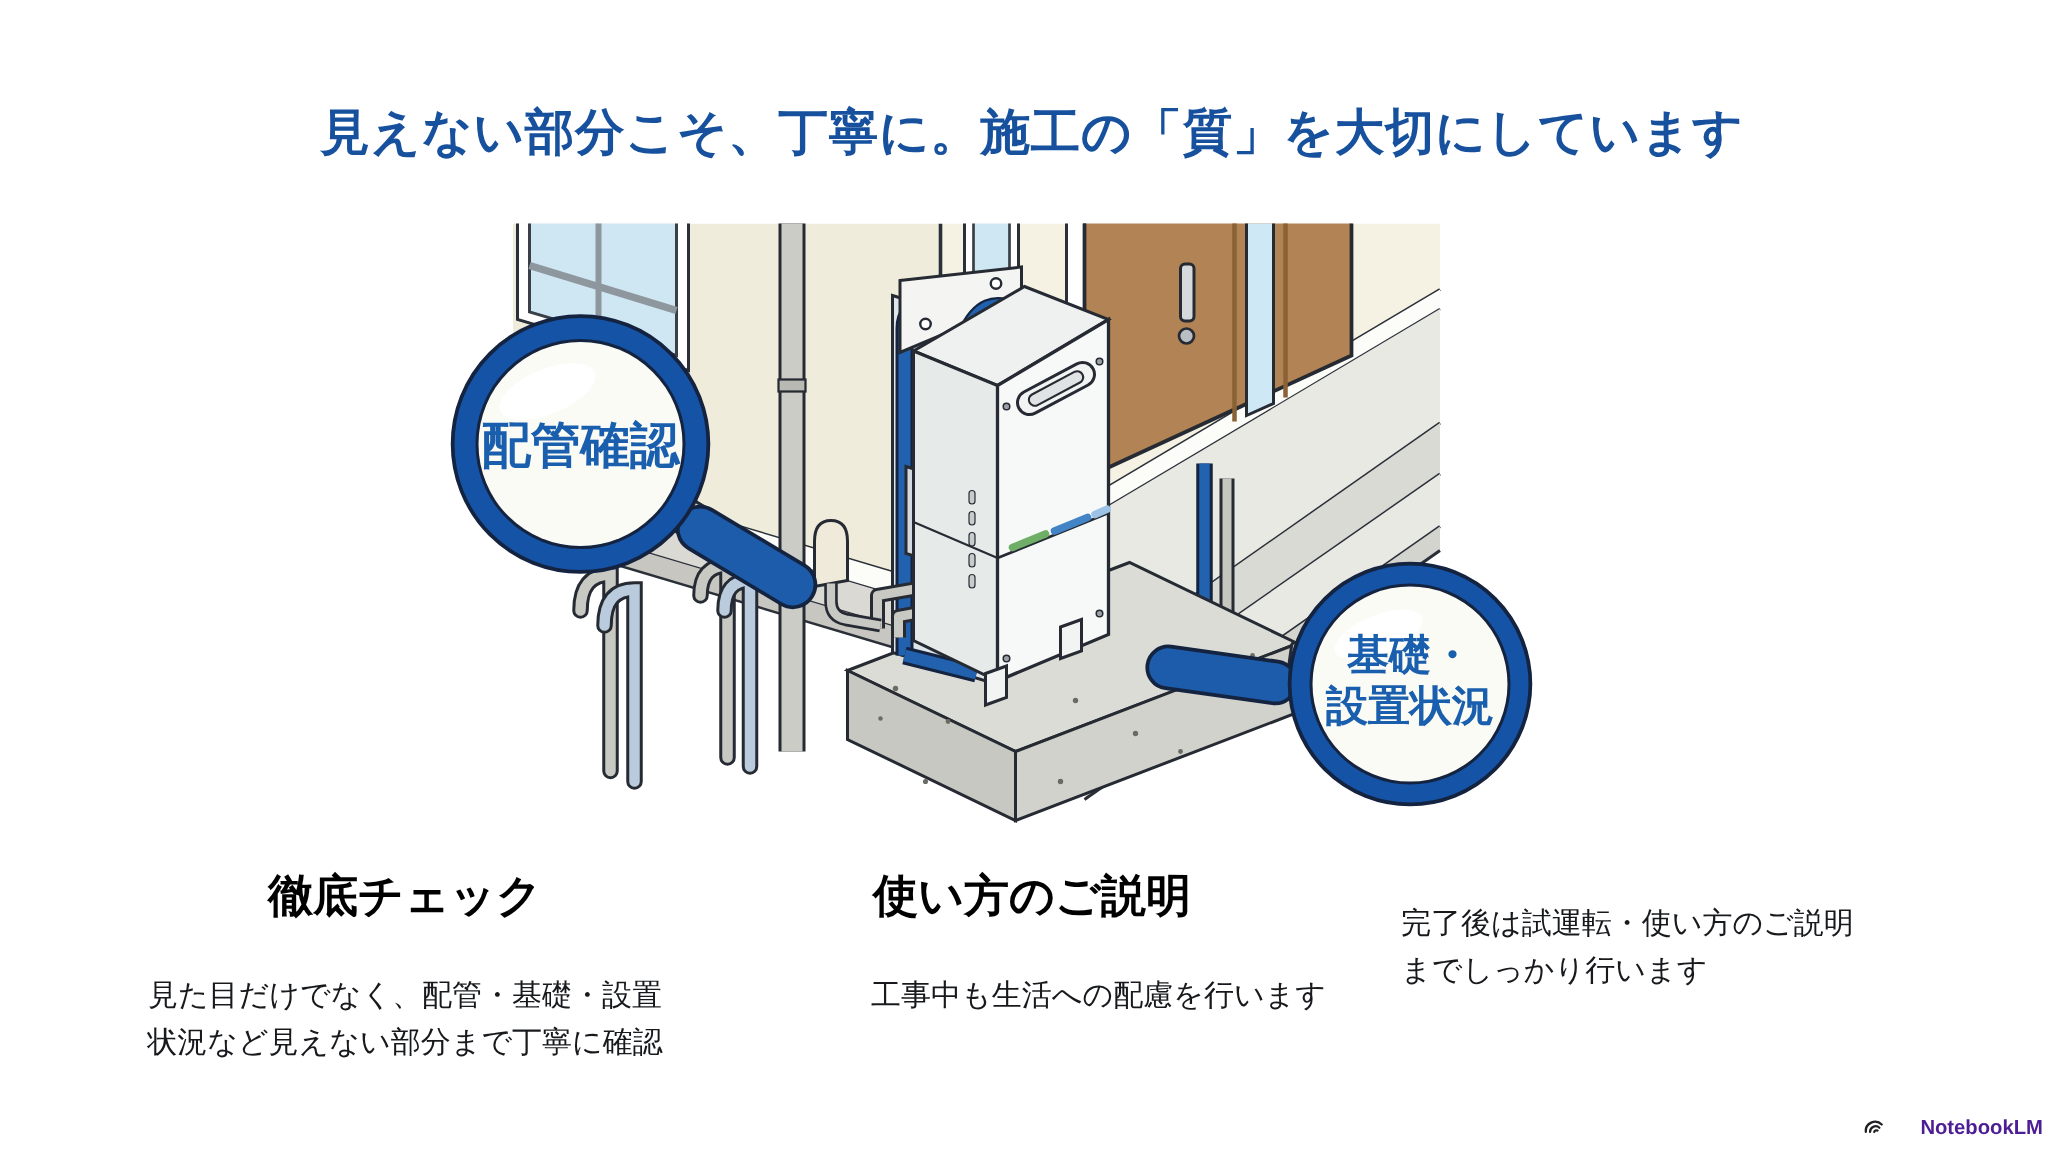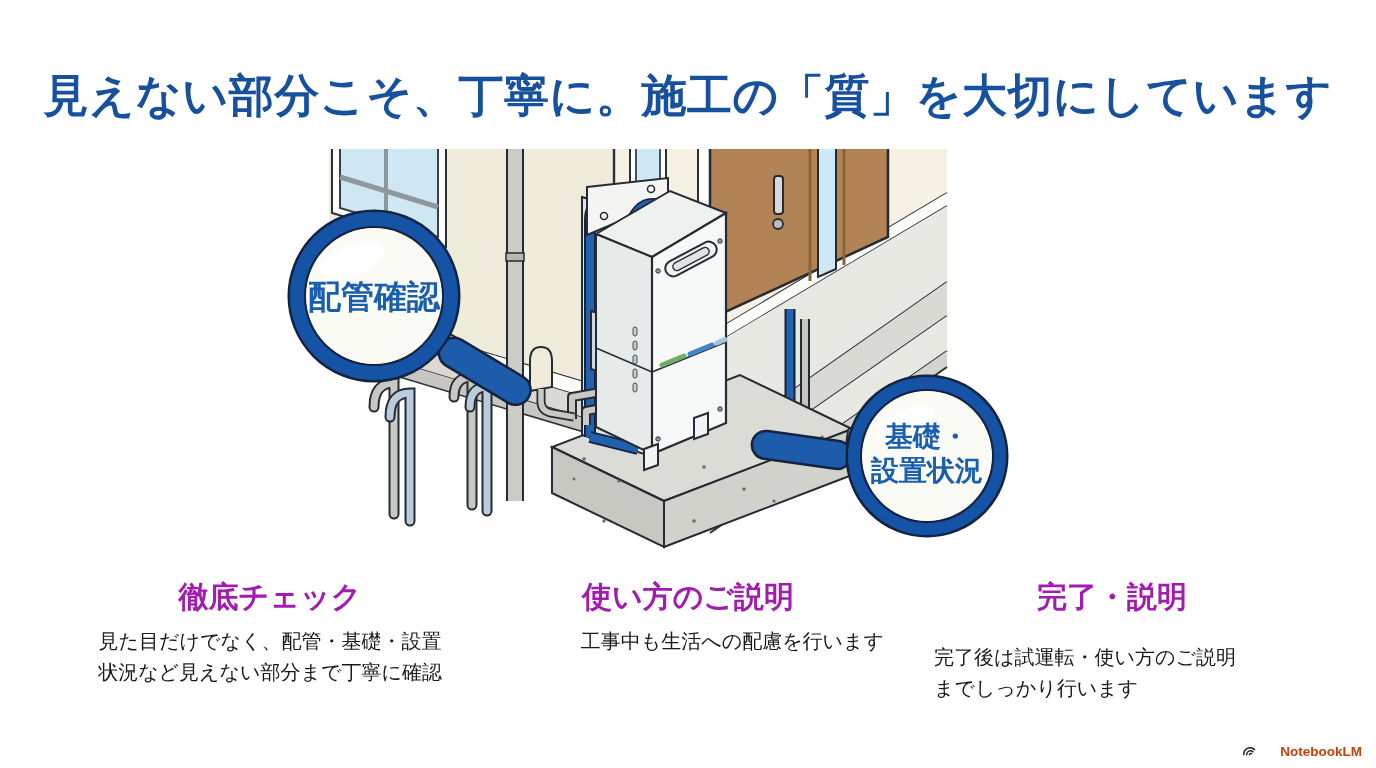--- a/index.html
+++ b/index.html
@@ -3,46 +3,46 @@
 <meta charset="utf-8">
 <style>
   html,body{margin:0;padding:0;}
   body{
     width:1376px;height:768px;position:relative;overflow:hidden;
     background:#ffffff;
     font-family:"Liberation Sans","DejaVu Sans",sans-serif;
   }
   .page-title{
     position:absolute;top:66px;left:0;width:1376px;
-    text-align:center;font-size:45px;font-weight:800;
+    text-align:center;font-size:33px;font-weight:800;
     color:#17519e;letter-spacing:0.5px;white-space:nowrap;
   }
   .illustration{
-    position:absolute;left:274px;top:149px;width:760px;height:430px;
+    position:absolute;left:287px;top:149px;width:760px;height:430px;
   }
   .features{position:absolute;top:577px;left:0;width:1376px;height:140px;}
   .feature{position:absolute;top:0;}
   .feature-heading{
-    font-size:30px;font-weight:800;color:#a21caf;text-align:center;
-    margin:0 0 8px 0;white-space:nowrap;
+    font-size:30px;font-weight:800;color:#000000;text-align:center;
+    margin:0 0 31px 0;white-space:nowrap;
   }
   .feature-body{
     font-size:20px;color:#17191c;line-height:1.55;margin:0;
   }
   .feature-body span{display:block;}
   .f1{left:68px;width:404px;}
   .f1 .feature-body{text-align:center;}
   .f2{left:492px;width:392px;}
   .f2 .feature-body{text-align:right;}
   .f3{left:922px;width:380px;}
   .f3 .feature-body{text-align:left;padding-left:12px;margin-top:24px;}
   .watermark{
     position:absolute;right:14px;bottom:9px;
     display:flex;align-items:center;gap:23px;
-    font-size:13.5px;font-weight:600;color:#c2410c;margin-top:14px;
+    font-size:13.5px;font-weight:600;color:#4c1d95;margin-top:14px;
   }
   .watermark svg{display:block;}
   svg text.mag-label{
     font-family:"Liberation Sans","DejaVu Sans",sans-serif;
     font-weight:800;fill:#1a5fae;text-anchor:middle;
   }
 </style>
 </head>
 <body>
 
@@ -244,21 +244,20 @@
       <span>状況など見えない部分まで丁寧に確認</span>
     </div>
   </div>
   <div class="feature f2">
     <div class="feature-heading">使い方のご説明</div>
     <div class="feature-body">
       <span>工事中も生活への配慮を行います</span>
     </div>
   </div>
   <div class="feature f3">
-    <div class="feature-heading">完了・説明</div>
     <div class="feature-body">
       <span>完了後は試運転・使い方のご説明</span>
       <span>までしっかり行います</span>
     </div>
   </div>
 </div>
 
 <div class="watermark">
   <svg width="15" height="15" viewBox="0 0 24 24">
     <path d="M3 17 A 10 10 0 0 1 20 9" fill="none" stroke="#1f2023" stroke-width="2.4" stroke-linecap="round"></path>

